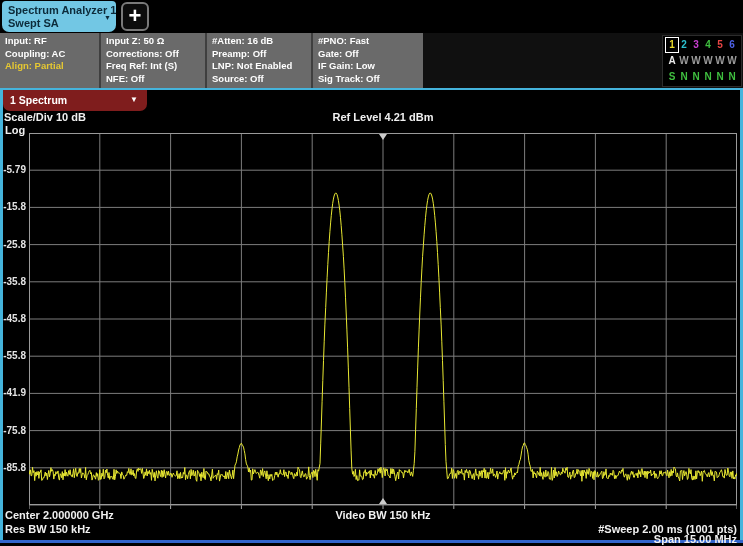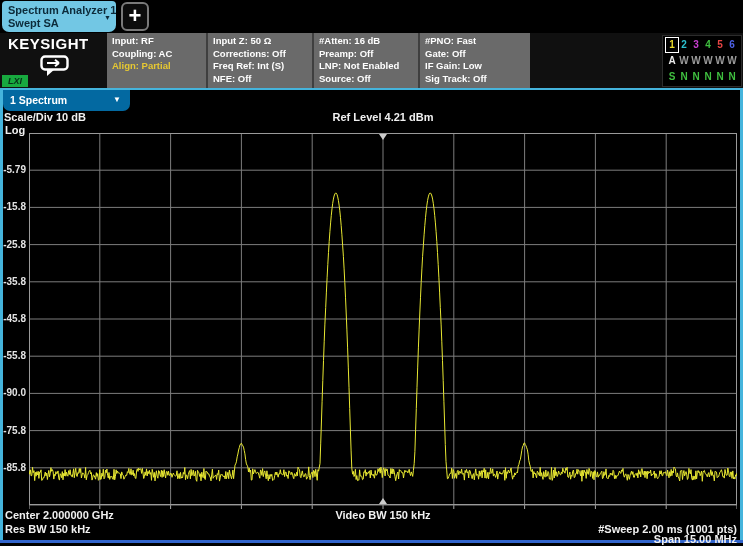--- a/index.html
+++ b/index.html
@@ -40,21 +40,21 @@
   .tc.active{outline:1px solid #fff;height:14px;line-height:14px;margin-top:1px;}
   .tA{color:#e8e8e8;}.tW{color:#9a9a9a;}.tS{color:#3fbf3f;}
 
   
   .sep-top{position:absolute;left:0;top:88px;width:743px;height:2px;background:#45b4dc;}
   .edge-left{position:absolute;left:0;top:90px;width:3px;height:450px;background:#45b4dc;}
   .edge-right{position:absolute;left:740px;top:90px;width:3px;height:450px;background:#45b4dc;}
   .bottom-strip{position:absolute;left:0;top:540px;width:743px;height:3px;background:#3265cc;}
 
   
-  .trace-select{position:absolute;left:3px;top:90px;width:127px;height:21px;background:#0369a1;
+  .trace-select{position:absolute;left:3px;top:90px;width:144px;height:21px;background:#7f1d1d;
        border-radius:0 0 7px 7px;color:#fff;font-size:10.5px;font-weight:bold;
        line-height:20px;padding-left:7px;cursor:pointer;}
   .trace-select .caret{position:absolute;right:9px;top:0;font-size:8px;}
 
   
   .ann{position:absolute;color:#f0f0f0;font-size:11px;font-weight:bold;white-space:nowrap;}
   .scale-div{left:4px;top:111px;}
   .ref-level{left:383px;top:111px;transform:translateX(-50%);}
   .log-label{left:5px;top:124px;}
   .f-center{left:5px;top:509px;}
@@ -77,31 +77,20 @@
   <div class="tabbar">
     <div class="tab">
       <div class="l1">Spectrum Analyzer 1</div>
       <div class="l2">Swept SA</div>
       <span class="tab-caret">▼</span>
     </div>
     <div class="add-btn">+</div>
   </div>
 
   <div class="header">
-    <div class="logo-block">
-      <div class="logo-text">KEYSIGHT</div>
-      <div class="bubble">
-        <svg width="30" height="22" viewBox="0 0 30 22">
-          <rect x="1.5" y="1.5" width="26" height="13" rx="3.5" fill="none" stroke="#fff" stroke-width="2.4"></rect>
-          <polygon points="7,14 7,21 15,14" fill="#fff"></polygon>
-          <path d="M7 8 H19 M19 8 l-4 -3.2 M19 8 l-4 3.2" stroke="#fff" stroke-width="2" fill="none"></path>
-        </svg>
-      </div>
-      <div class="lxi">LXI</div>
-    </div>
     <div class="hcols">
       <div class="hcol c0">
         <div class="hline">Input: RF</div>
         <div class="hline">Coupling: AC</div>
         <div class="hline yellow">Align: Partial</div>
       </div>
       <div class="hcol c1">
         <div class="hline">Input Z: 50 Ω</div>
         <div class="hline">Corrections: Off</div>
         <div class="hline">Freq Ref: Int (S)</div>
@@ -163,21 +152,21 @@
   <div class="ann ref-level">Ref Level 4.21 dBm</div>
   <div class="ann log-label">Log</div>
 
   <div id="y-labels">
       <div class="ytick" style="top: 31.2px;">-5.79</div>
       <div class="ytick" style="top: 68.4px;">-15.8</div>
       <div class="ytick" style="top: 105.6px;">-25.8</div>
       <div class="ytick" style="top: 142.8px;">-35.8</div>
       <div class="ytick" style="top: 180px;">-45.8</div>
       <div class="ytick" style="top: 217.2px;">-55.8</div>
-      <div class="ytick" style="top: 254.4px;">-90.0</div>
+      <div class="ytick" style="top: 254.4px;">-41.9</div>
       <div class="ytick" style="top: 291.6px;">-75.8</div>
       <div class="ytick" style="top: 328.8px;">-85.8</div>
     </div>
   <svg id="plot-svg" width="708" height="379">
       <line x1="0" y1="0" x2="0" y2="372" stroke="#7d7d7d" stroke-width="1"></line>
       <line x1="0" y1="0" x2="708" y2="0" stroke="#7d7d7d" stroke-width="1"></line>
       <line x1="0" y1="372" x2="0" y2="376" stroke="#a8a8a8" stroke-width="1"></line>
       <line x1="70.8" y1="0" x2="70.8" y2="372" stroke="#7d7d7d" stroke-width="1"></line>
       <line x1="0" y1="37.2" x2="708" y2="37.2" stroke="#7d7d7d" stroke-width="1"></line>
       <line x1="70.8" y1="372" x2="70.8" y2="376" stroke="#a8a8a8" stroke-width="1"></line>

